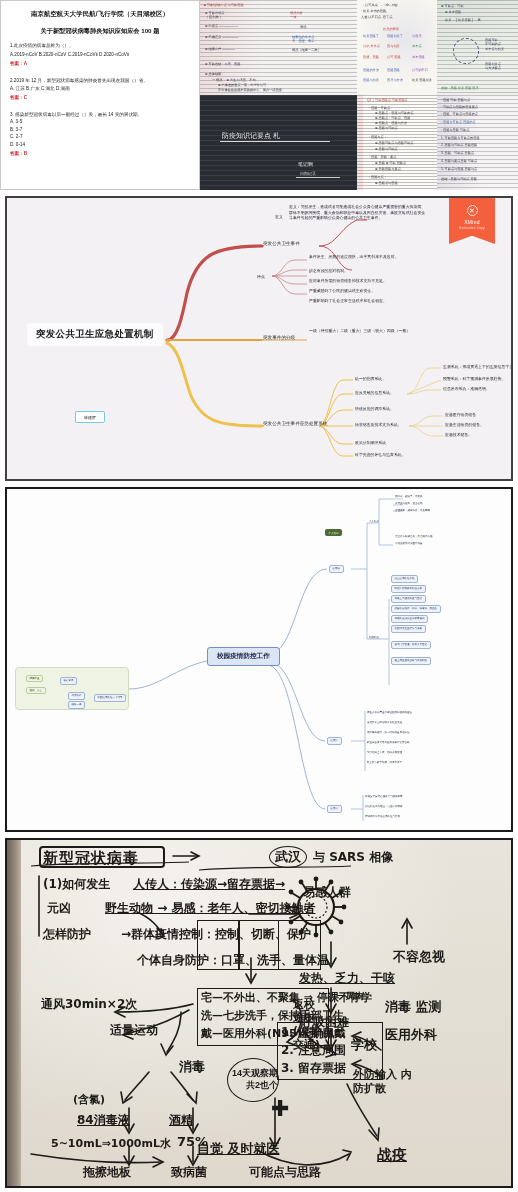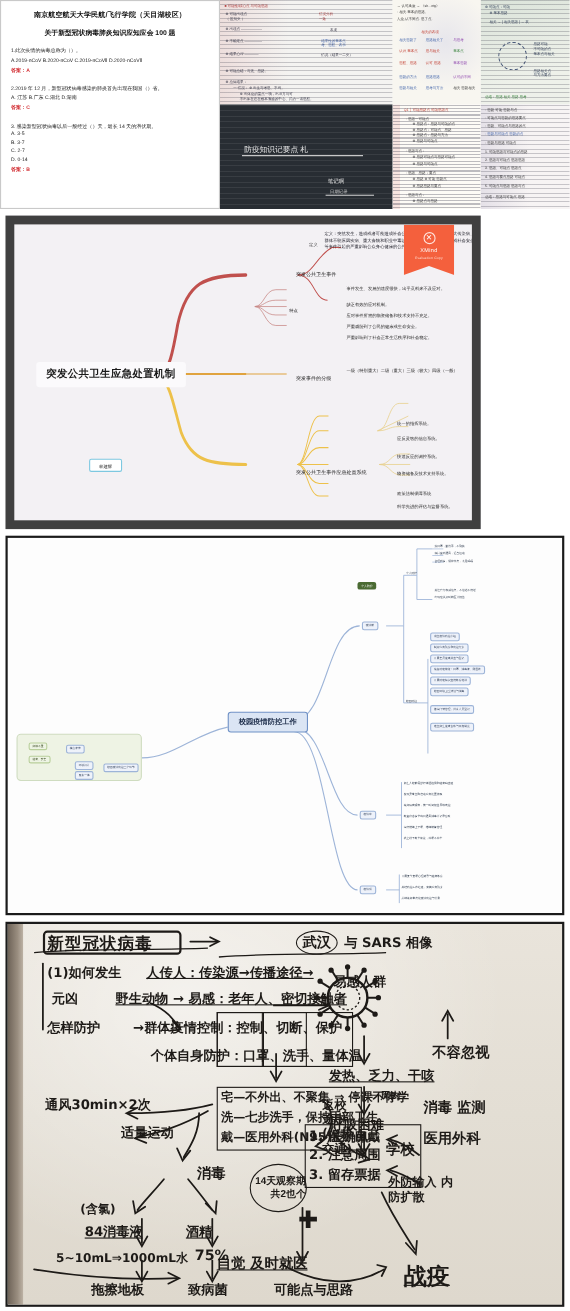--- a/index.html
+++ b/index.html
@@ -80,22 +80,22 @@
   .t7 { height:95px; background:#f6f3f3; }
   .t7 .nb { background:
       linear-gradient(to right, rgba(120,110,160,.14), rgba(255,255,255,0) 55%),
       #f7f4f4; }
 
   .scribble-dark { position:absolute; color:#e8e8e8; font-size:6px; }
   .scribble { position:absolute; font-size:3.2px; line-height:1.35; }
 
   
   .panel2 {
-    position:absolute; left:5px; top:196px; width:432px; height:285px;
-    background:#f3f1f4; border:8px solid #404040;
+    position:absolute; left:5px; top:196px; width:508px; height:285px;
+    background:#f3f1f4; border:2px solid #404040;
   }
   .mm-inner { position:absolute; inset:0; overflow:hidden; }
   .root-node {
     position:absolute; left:20px; top:125px; background:#fbfafc;
     padding:5px 9px; border-radius:3px;
     font-size:9.5px; font-weight:bold; color:#1a1a1a; white-space:nowrap;
     letter-spacing:.3px;
   }
   .tag-node {
     position:absolute; left:68px; top:213px;
@@ -540,21 +540,21 @@
         </g>
       </svg>
 
       <div class="hw-box" style="left:18px;top:6px;width:126px;height:22px;border-radius:4px;border-width:2px;"></div>
       <div class="hw" style="left:22px;top:9px;font-size:15px;letter-spacing:1px;">新型冠状病毒</div>
 
       <div class="hw-oval" style="left:248px;top:6px;width:38px;height:22px;font-size:13px;">武汉</div>
       <div class="hw" style="left:292px;top:9px;font-size:12px;">与 SARS 相像</div>
 
       <div class="hw" style="left:22px;top:36px;font-size:12px;">(1)如何发生</div>
-      <div class="hw hw-u" style="left:112px;top:36px;font-size:12px;">人传人：传染源→传播途径→</div>
+      <div class="hw hw-u" style="left:112px;top:36px;font-size:12px;">人传人：传染源→留存票据→</div>
       <div class="hw" style="left:282px;top:44px;font-size:12px;">易感人群</div>
 
       <div class="hw" style="left:26px;top:60px;font-size:12px;">元凶</div>
       <div class="hw hw-u" style="left:84px;top:60px;font-size:12px;">野生动物 → 易感：老年人、密切接触者</div>
 
       <div class="hw" style="left:22px;top:86px;font-size:12px;">怎样防护</div>
       <div class="hw" style="left:116px;top:112px;font-size:12px;">个体自身防护：口罩、洗手、量体温</div>
       <div class="hw" style="left:100px;top:86px;font-size:12px;">→群体疫情控制：控制、切断、保护</div>
 
       <div class="hw-box" style="left:176px;top:80px;width:124px;height:50px;"></div>
@@ -587,21 +587,21 @@
       <div class="hw" style="left:260px;top:184px;font-size:12px;">1. 保护自己</div>
       <div class="hw" style="left:260px;top:202px;font-size:12px;">2. 注意周围</div>
       <div class="hw" style="left:260px;top:220px;font-size:12px;">3. 留存票据</div>
 
       <div class="hw hw-u" style="left:176px;top:300px;font-size:13px;">自觉 及时就医</div>
 
       <div class="hw" style="left:330px;top:196px;font-size:13px;">学校</div>
       <div class="hw" style="left:364px;top:158px;font-size:13px;">消毒 监测</div>
       <div class="hw" style="left:364px;top:186px;font-size:13px;">医用外科</div>
       <div class="hw" style="left:332px;top:228px;font-size:11px;width:60px;white-space:normal;line-height:1.3;">外防输入 内防扩散</div>
-      <div class="hw hw-u" style="left:346px;top:306px;font-size:21px;">战疫</div>
+      <div class="hw hw-u" style="left:356px;top:306px;font-size:15px;">战疫</div>
 
       <div class="hw hw-u" style="left:278px;top:130px;font-size:12px;">发热、乏力、干咳</div>
       <div class="hw" style="left:372px;top:108px;font-size:13px;">不容忽视</div>
       <div class="hw" style="left:316px;top:150px;font-size:9px;">一周内</div>
       <div class="hw" style="left:280px;top:174px;font-size:12px;">呼吸困难</div>
 
       <div class="virus" style="left:262px;top:34px;">
         <svg width="66" height="66" viewBox="0 0 66 66">
           <circle cx="33" cy="33" r="18" fill="none" stroke="#1d1a17" stroke-width="2.2"></circle>
           <circle cx="33" cy="33" r="11" fill="none" stroke="#1d1a17" stroke-width="1.2" stroke-dasharray="2 2"></circle>

